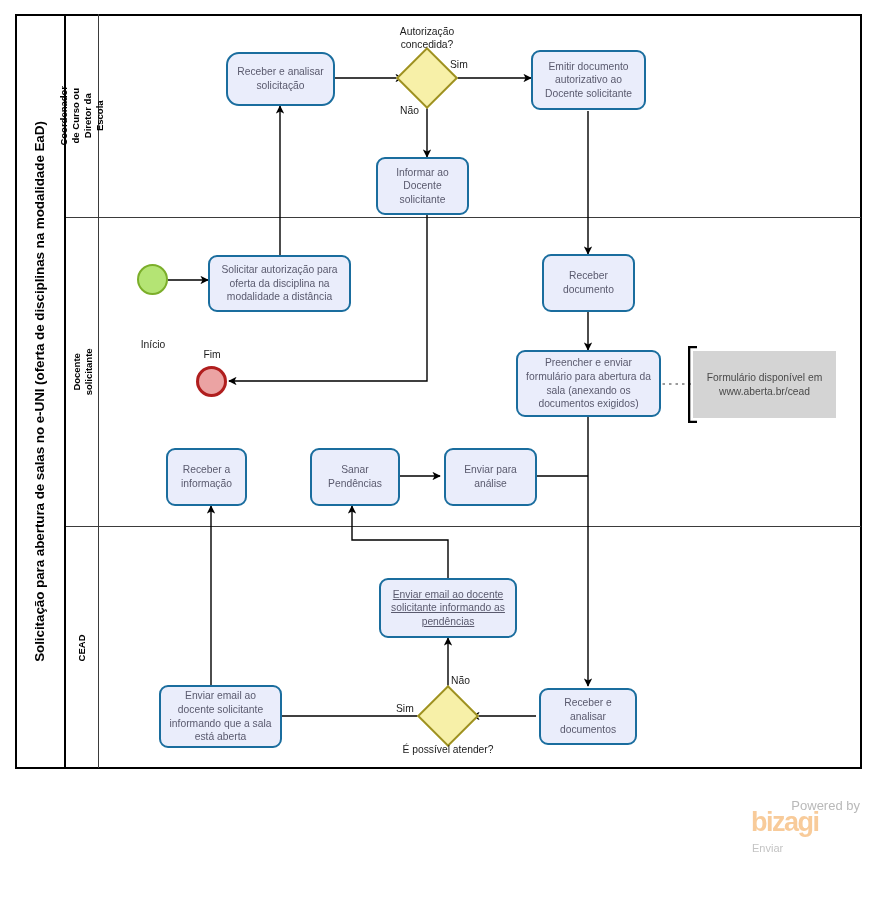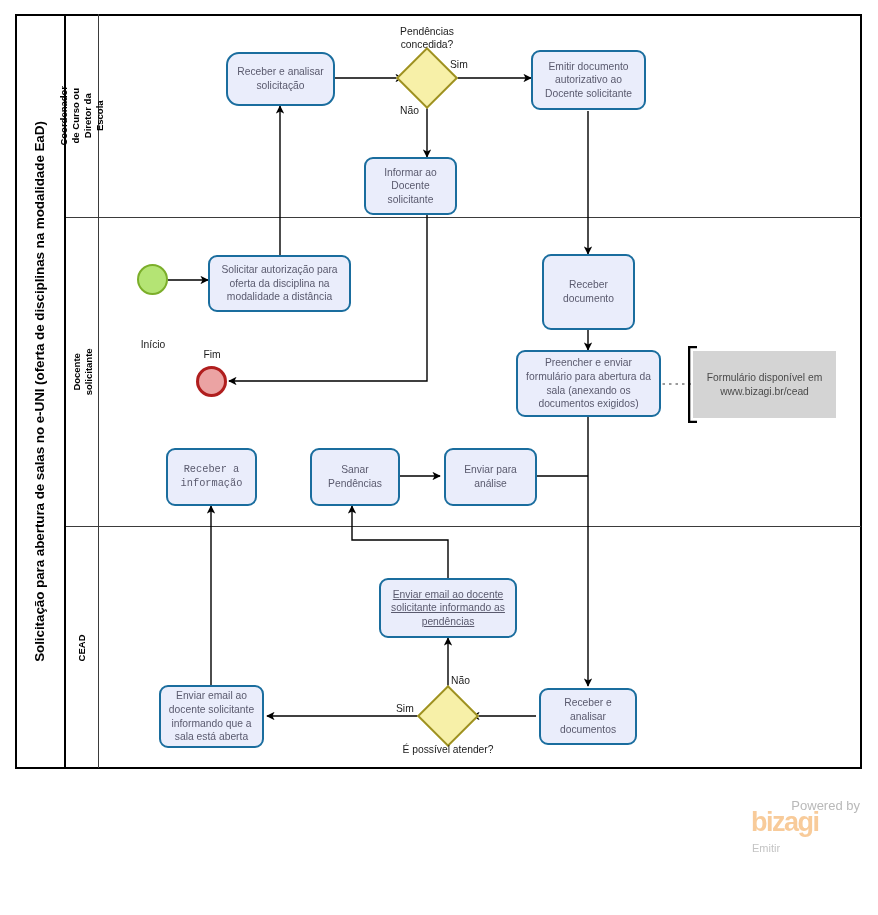--- a/index.html
+++ b/index.html
@@ -259,88 +259,88 @@
   </svg>
 
   <div class="task" style="left:226px; top:52px; width:109px; height:54px;border-radius:13px;">
     <span>Receber  e analisar solicitação</span>
   </div>
 
   <div class="task" style="left:531px; top:50px; width:115px; height:60px;">
     <span>Emitir documento autorizativo ao Docente solicitante</span>
   </div>
 
-  <div class="task" style="left:364px; top:157px; width:93px; height:58px;">
+  <div class="task" style="left:376px; top:157px; width:93px; height:58px;">
     <span>Informar ao Docente solicitante</span>
   </div>
 
   <div class="gateway" style="left:405px; top:56px;"></div>
   <div class="lbl dark" style="left:377px; top:26px; width:100px;">
-    <span>Pendências</span><br>
+    <span>Autorização</span><br>
     <span>concedida?</span>
   </div>
   <div class="lbl dark" style="left:450px; top:59px;">Sim</div>
   <div class="lbl dark" style="left:400px; top:105px;">Não</div>
 
   <div class="event start" style="left:137px; top:264px;"></div>
   <div class="lbl dark" style="left:128px; top:299px; width:50px;margin-top:40px;">Início</div>
 
   <div class="task" style="left:208px; top:255px; width:143px; height:57px;">
     <span>Solicitar autorização para oferta da disciplina na modalidade a distância</span>
   </div>
 
   <div class="event end" style="left:196px; top:366px;"></div>
   <div class="lbl dark" style="left:188px; top:349px; width:48px;">Fim</div>
 
-  <div class="task" style="left:542px; top:254px; width:93px; height:76px;">
+  <div class="task" style="left:542px; top:254px; width:93px; height:58px;">
     <span>Receber documento</span>
   </div>
 
   <div class="task" style="left:516px; top:350px; width:145px; height:67px;">
     <span>Preencher e enviar formulário para abertura da sala (anexando os documentos exigidos)</span>
   </div>
 
-  <div class="task" style="left:166px; top:448px; width:91px; height:58px;font-family:Liberation Mono, monospace;">
+  <div class="task" style="left:166px; top:448px; width:81px; height:58px;">
     <span>Receber a informação</span>
   </div>
 
   <div class="task" style="left:310px; top:448px; width:90px; height:58px;">
     <span>Sanar Pendências</span>
   </div>
 
   <div class="task" style="left:444px; top:448px; width:93px; height:58px;">
     <span>Enviar para análise</span>
   </div>
 
   <svg class="annotation-bracket" viewBox="0 0 10 77">
     <path d="M 9 1 L 1 1 L 1 76 L 9 76" stroke="#000000" stroke-width="2.6" fill="none"></path>
   </svg>
   <div class="annotation">
     <div>
       <span>Formulário disponível em</span><br>
-      <span>www.bizagi.br/cead</span>
+      <span>www.aberta.br/cead</span>
     </div>
   </div>
 
   <div class="task" style="left:379px; top:578px; width:138px; height:60px;text-decoration:underline;">
     <span>Enviar email ao docente solicitante informando as pendências</span>
   </div>
 
-  <div class="task" style="left:159px; top:685px; width:105px; height:63px;">
+  <div class="task" style="left:159px; top:685px; width:123px; height:63px;">
     <span>Enviar email ao docente solicitante informando que a sala está aberta</span>
   </div>
 
   <div class="task" style="left:539px; top:688px; width:98px; height:57px;">
     <span>Receber e analisar documentos</span>
   </div>
 
   <div class="gateway" style="left:426px; top:694px;"></div>
   <div class="lbl dark" style="left:378px; top:744px; width:140px;">É possível atender?</div>
   <div class="lbl dark" style="left:451px; top:675px;">Não</div>
   <div class="lbl dark" style="left:396px; top:703px;">Sim</div>
 
   <div class="bizagi">
     <div class="bizagi-powered">Powered by</div>
     <div class="bizagi-word">bizagi</div>
-    <div class="bizagi-modeler">Emitir</div>
+    <div class="bizagi-modeler">Enviar</div>
   </div>
 
 </div>
 
 </body></html>

